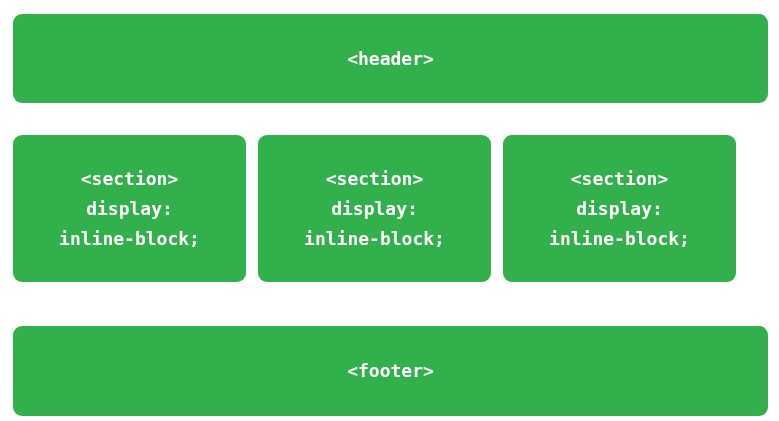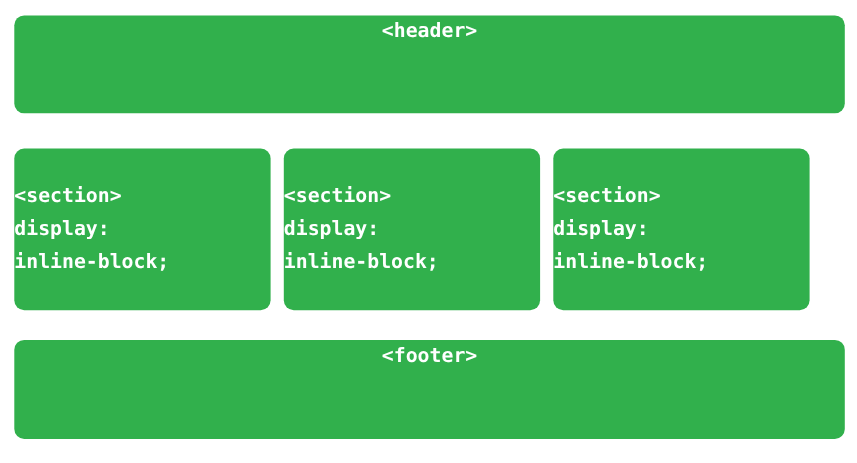--- a/index.html
+++ b/index.html
@@ -21,21 +21,21 @@
     overflow: hidden;
     font-family: "DejaVu Sans Mono", "Liberation Mono", monospace;
   }
   .box {
     background: var(--green);
     border-radius: 9px;
     color: var(--text);
     font-weight: bold;
     font-size: 18px;
     display: flex;
-    align-items: flex-start;
+    align-items: center;
     justify-content: center;
   }
   .header-box {
     position: absolute;
     left: 13px;
     top: 14px;
     width: 755px;
     height: 89px;
   }
   .sections-row {
@@ -51,21 +51,21 @@
     flex-direction: column;
   }
   .section-line {
     line-height: 30px;
     text-align: center;
     white-space: pre;
   }
   .footer-box {
     position: absolute;
     left: 13px;
-    top: 309px;
+    top: 326px;
     width: 755px;
     height: 90px;
   }
 </style>
 </head>
 <body>
 
 <div class="canvas">
 
   <div class="box header-box">

